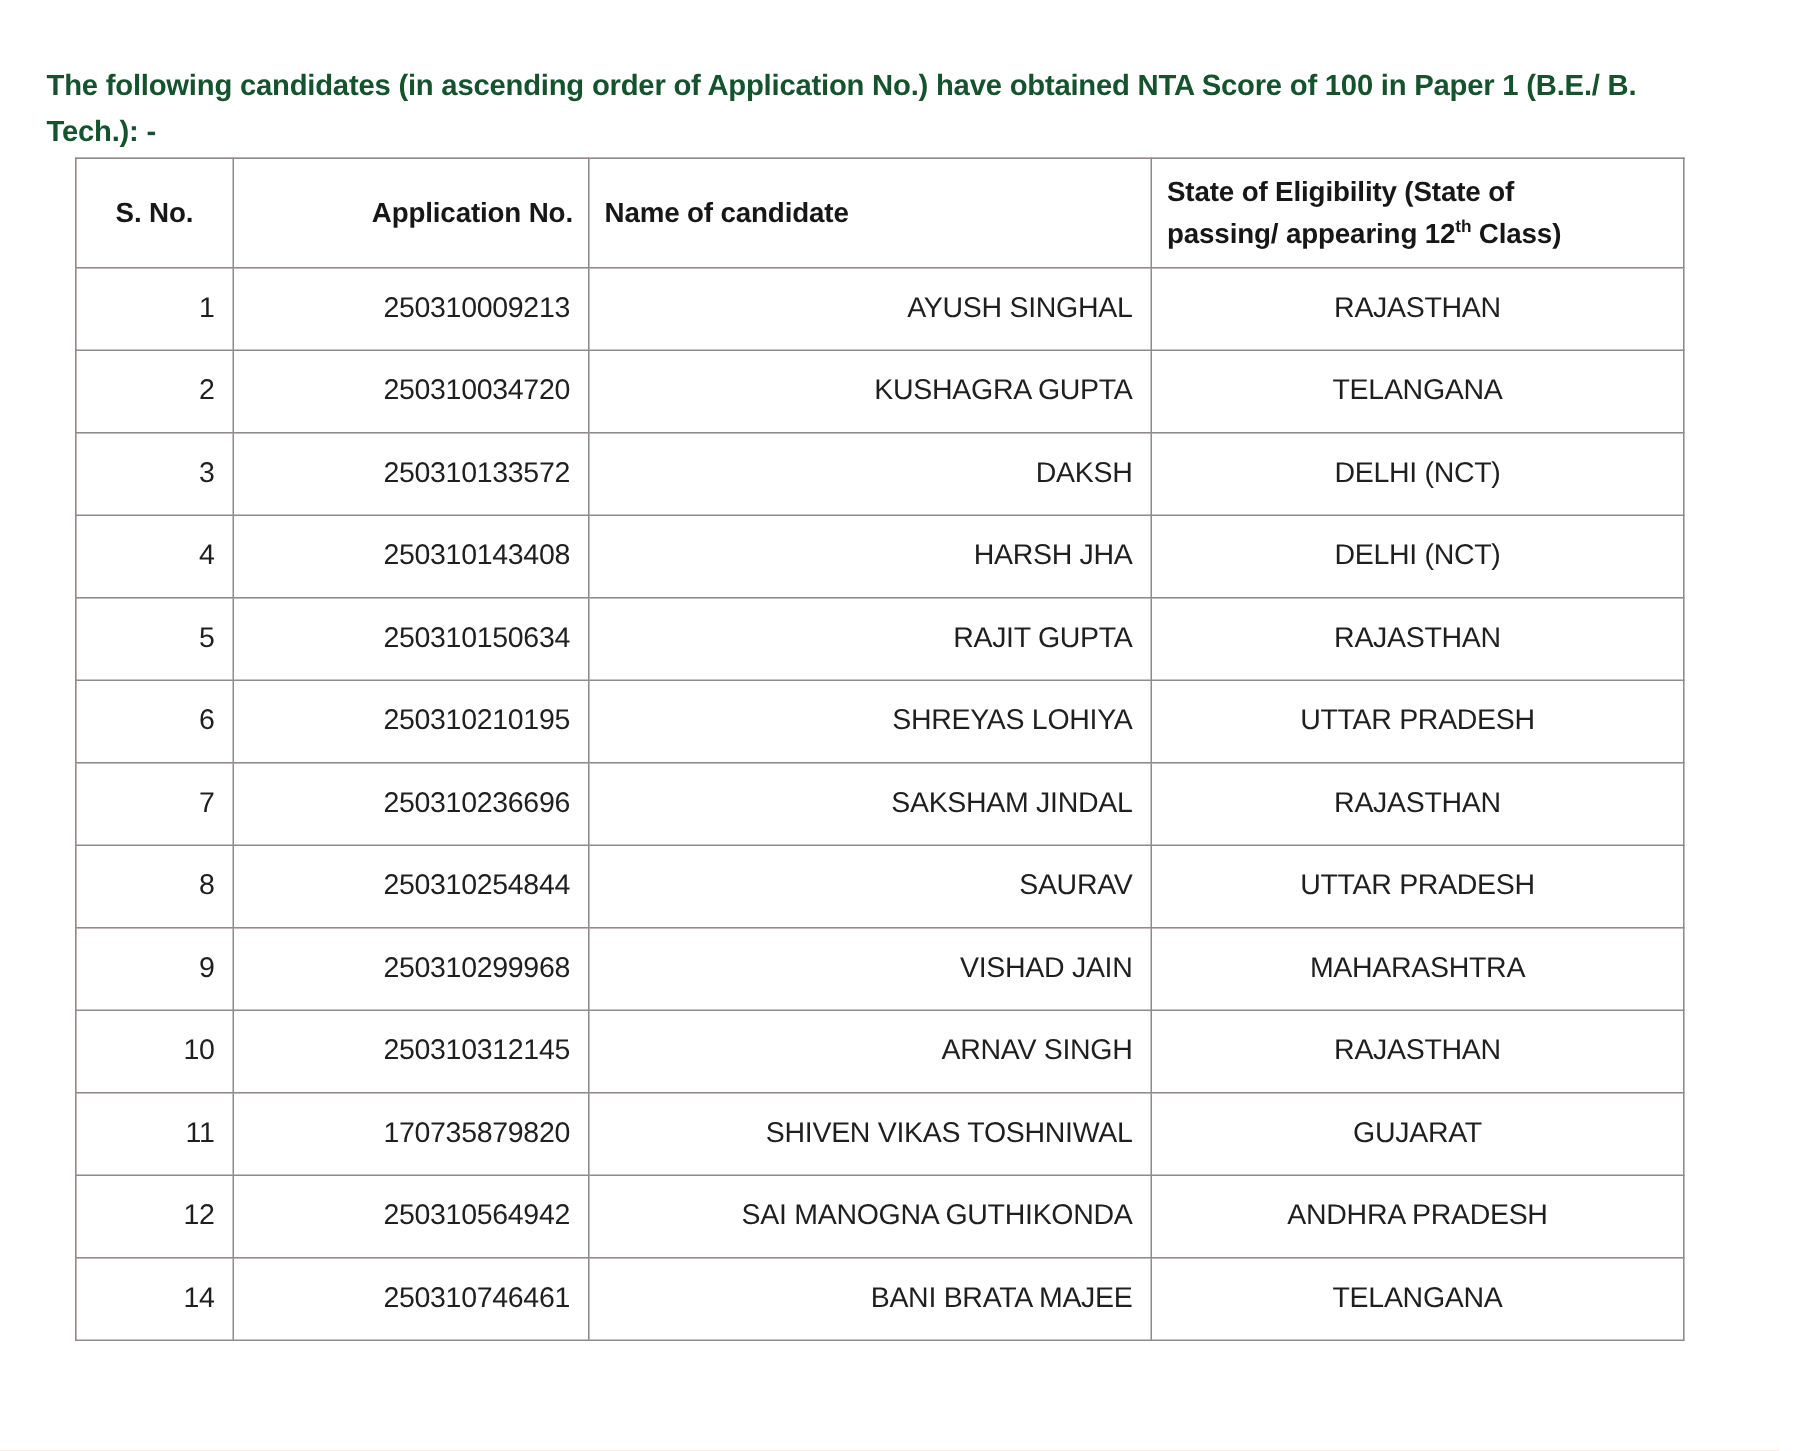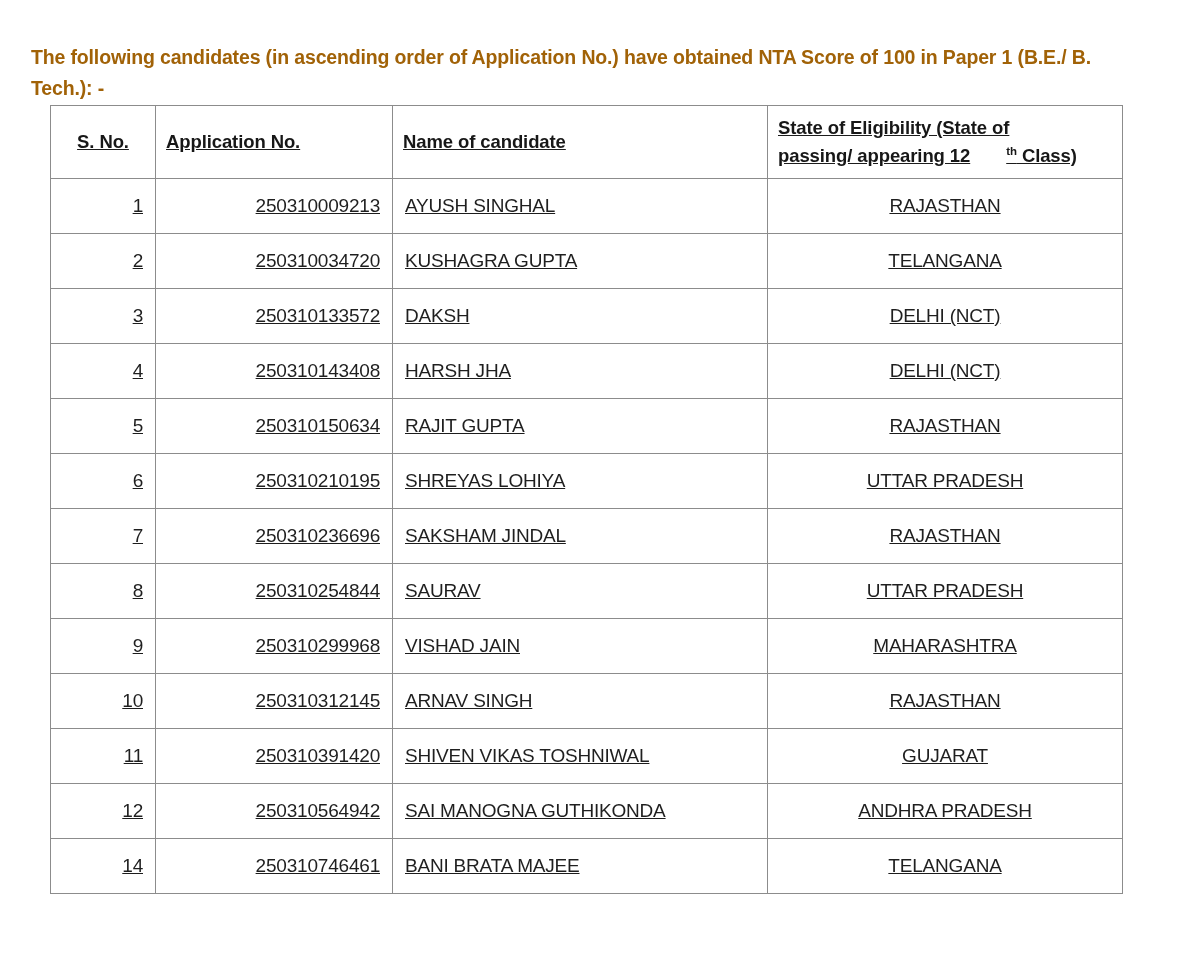--- a/index.html
+++ b/index.html
@@ -25,36 +25,35 @@
 
   .intro {
     position: absolute;
     left: 31px;
     top: 22px;
     width: 1075px;
     font-size: 19.5px;
     font-weight: bold;
     line-height: 31px;
     letter-spacing: -0.15px;
-    color: #a16207;
+    color: #14532d;
   }
 
   .table-wrap {
     position: absolute;
     left: 50px;
     top: 105px;
     width: 1072px;
   }
 
   table.listing {
     border-collapse: collapse;
     width: 1072px;
     table-layout: fixed;
     background: #fca5a5;
-    text-decoration: underline;
   }
 
   table.listing col.c-sno      { width: 105px; }
   table.listing col.c-appno    { width: 237px; }
   table.listing col.c-name     { width: 375px; }
   table.listing col.c-state    { width: 355px; }
 
   table.listing th,
   table.listing td {
     border: 1px solid #8c8c8c;
@@ -69,36 +68,35 @@
     font-weight: bold;
     color: #171717;
     letter-spacing: -0.1px;
     padding: 4px 10px;
   }
 
   th.h-sno {
     text-align: center;
   }
   th.h-appno {
-    text-align: left;
+    text-align: right;
   }
   th.h-name {
     text-align: left;
     padding-left: 12px;
   }
   th.h-state {
     text-align: left;
     padding-left: 12px;
     line-height: 28px;
   }
   th.h-state sup {
     font-size: 0.62em;
     vertical-align: super;
     line-height: 0;
-    margin-left: 36px;
   }
 
   table.listing tbody td {
     height: 55px;
     font-size: 19px;
     font-weight: normal;
     color: #1f1f1f;
     letter-spacing: -0.2px;
     padding: 0 12px;
   }
@@ -107,21 +105,21 @@
     text-align: right;
     padding-right: 22px;
   }
   td.d-appno {
     text-align: right;
     padding-right: 8px;
     padding-bottom: 12px;
     vertical-align: middle;
   }
   td.d-name {
-    text-align: left;
+    text-align: right;
     padding-left: 13px;
   }
   td.d-state {
     text-align: center;
     padding-left: 13px;
   }
 </style>
 </head>
 <body>
 
@@ -204,21 +202,21 @@
             <td class="d-state">MAHARASHTRA</td>
           </tr>
           <tr>
             <td class="d-sno">10</td>
             <td class="d-appno">250310312145</td>
             <td class="d-name">ARNAV SINGH</td>
             <td class="d-state">RAJASTHAN</td>
           </tr>
           <tr>
             <td class="d-sno">11</td>
-            <td class="d-appno">250310391420</td>
+            <td class="d-appno">170735879820</td>
             <td class="d-name">SHIVEN VIKAS TOSHNIWAL</td>
             <td class="d-state">GUJARAT</td>
           </tr>
           <tr>
             <td class="d-sno">12</td>
             <td class="d-appno">250310564942</td>
             <td class="d-name">SAI MANOGNA GUTHIKONDA</td>
             <td class="d-state">ANDHRA PRADESH</td>
           </tr>
           <tr>

